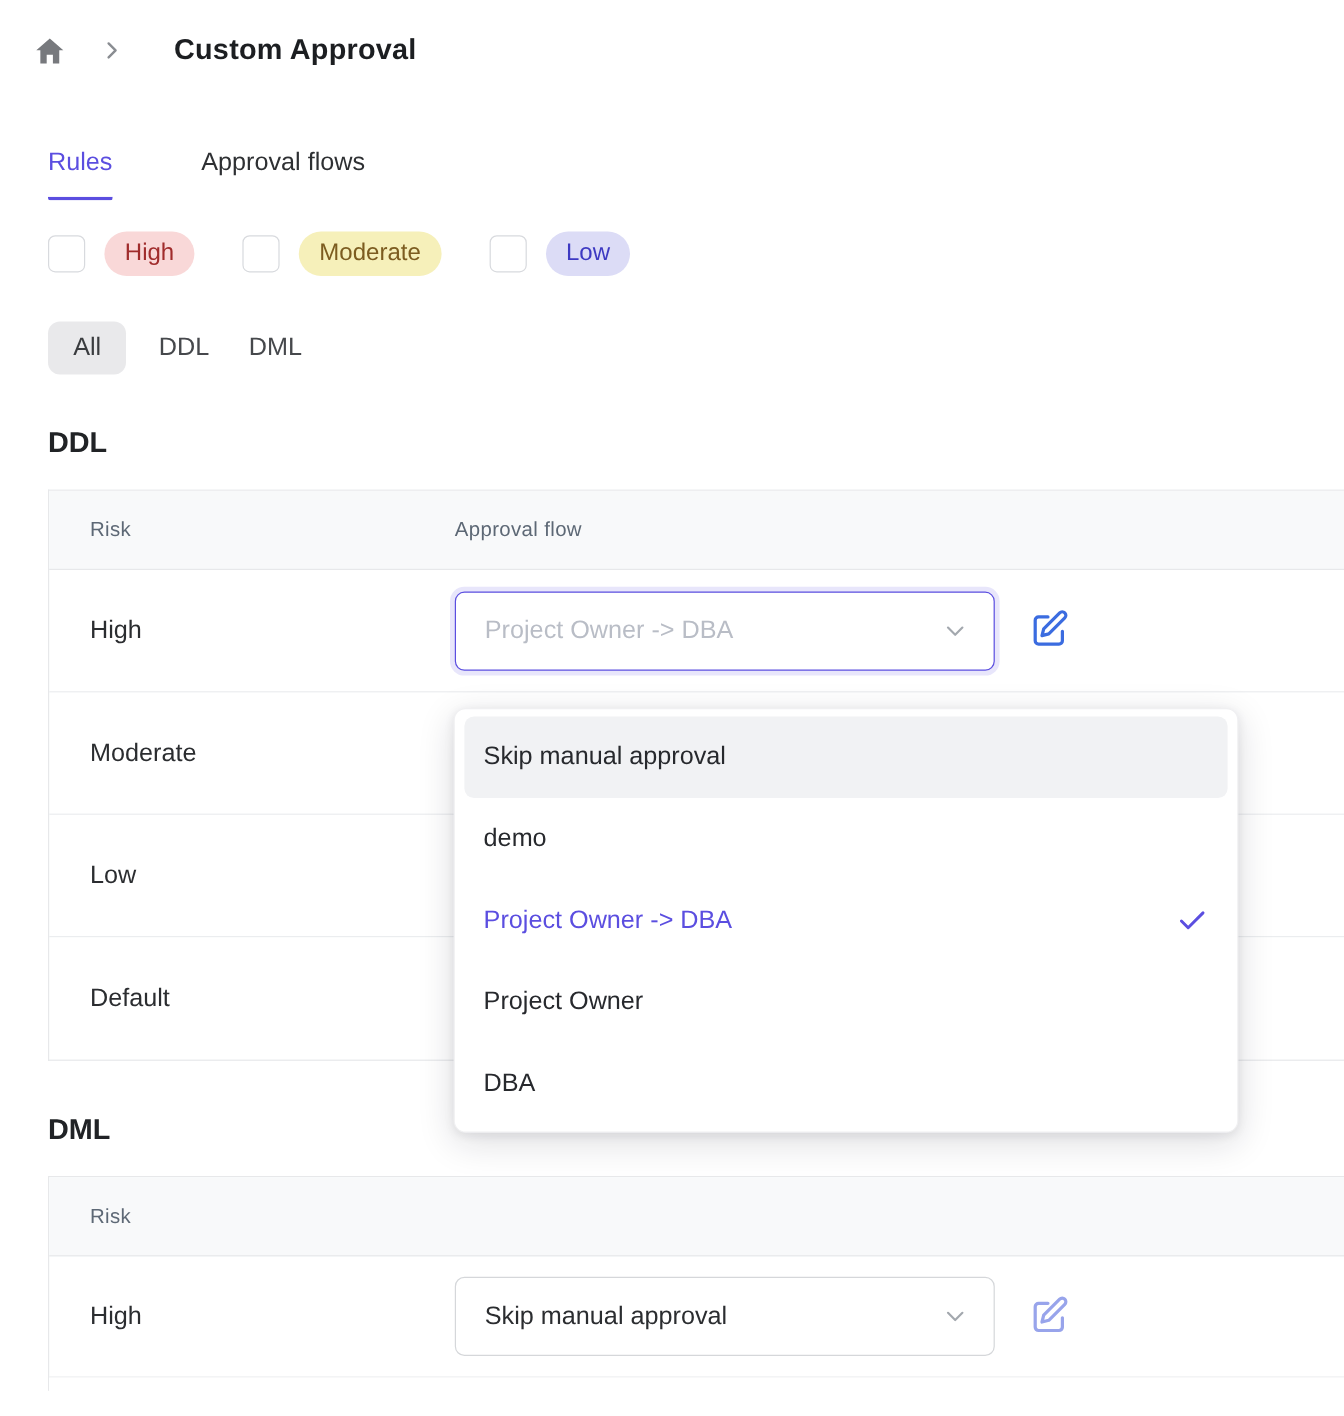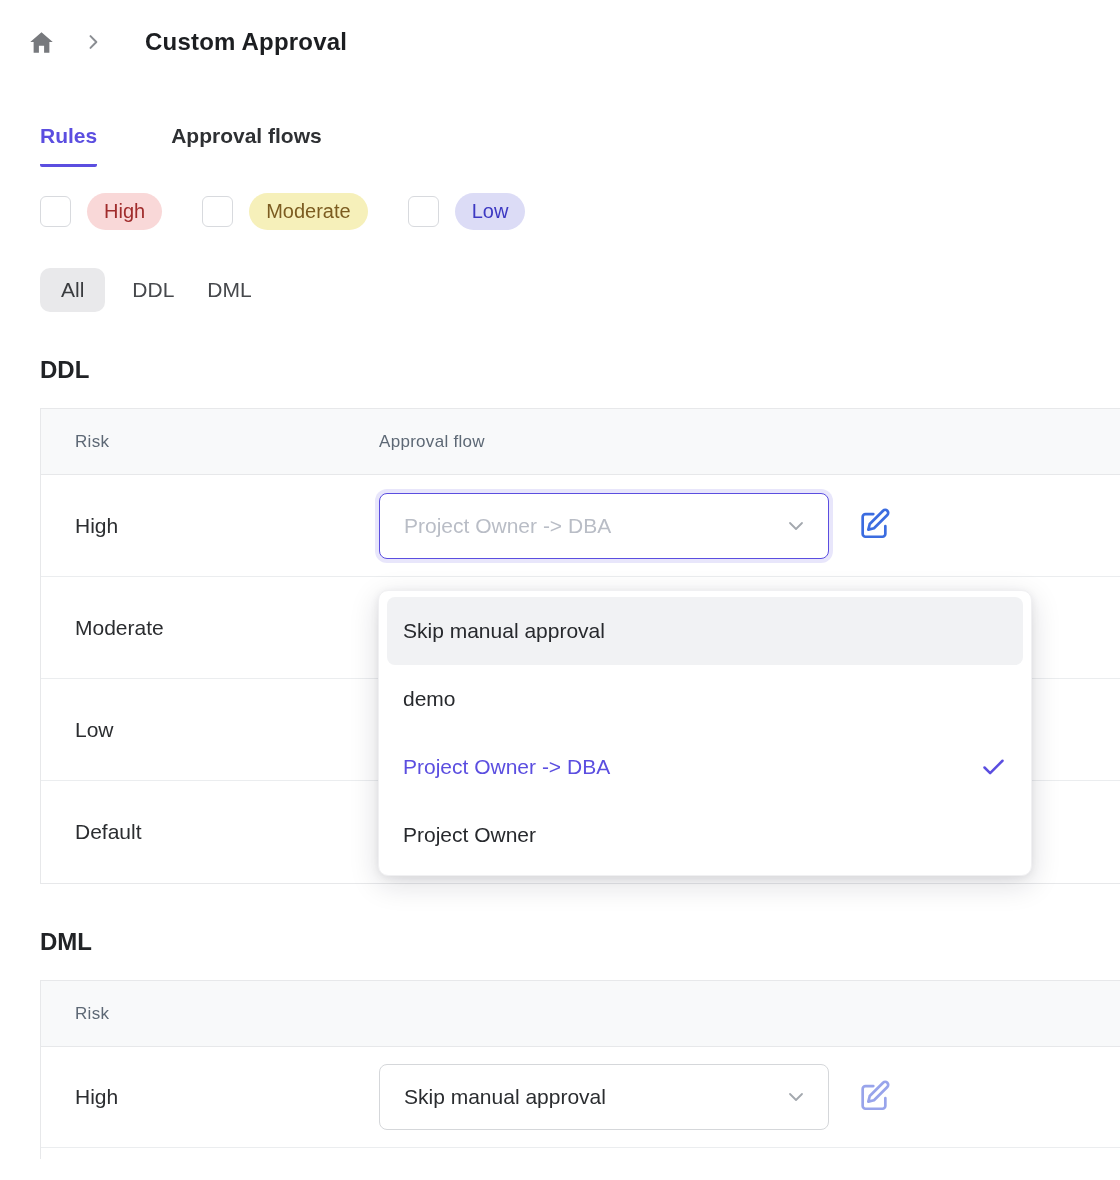--- a/index.html
+++ b/index.html
@@ -9,21 +9,21 @@
     font-family:"Liberation Sans","DejaVu Sans",sans-serif;
     color:#2b2d30;
   }
   
   .breadcrumb { display:flex; align-items:center; gap:28px; padding:24px 0 0 28px; height:60px; }
   .crumb-home { width:27px; height:27px; color:#77797d; }
   .crumb-sep { width:20px; height:20px; color:#8a8d92; }
   .crumb-title { font-size:24px; font-weight:600; color:#1c1e21; margin-left:14px; letter-spacing:.2px; }
   
   .tabs { display:flex; gap:74px; margin:64px 0 0 40px; }
-  .tab { font-size:21px; color:#2e3033; padding-bottom:16px; border-bottom:3px solid transparent; cursor:pointer;font-weight:bold; }
+  .tab { font-size:21px; color:#2e3033; padding-bottom:16px; border-bottom:3px solid transparent; cursor:pointer; }
   .tab.active { color:var(--accent); border-bottom-color:var(--accent); border-radius:2px; }
   
   .filters { display:flex; align-items:center; gap:40px; margin:26px 0 0 40px; }
   .filter-group { display:flex; align-items:center; gap:16px; }
   .checkbox { width:31px; height:31px; border:1.5px solid #d8dade; border-radius:6px; background:#fff; }
   .badge { height:37px; display:flex; align-items:center; padding:0 17px; border-radius:19px; font-size:20px; }
   
   .segments { display:flex; align-items:center; gap:21px; margin:38px 0 0 40px; }
   .seg { font-size:21px; color:#46484c; padding:10px 6px; cursor:pointer; }
   .seg.selected { background:#e9e9eb; border-radius:10px; padding:10px 21px; color:#3a3c3f; }
@@ -161,13 +161,14 @@
 <div class="dropdown" style="--accent:#5b4ee0">
   <div class="dd-item hovered">Skip manual approval</div>
   <div class="dd-item">demo</div>
   <div class="dd-item selected">
     <span>Project Owner -&gt; DBA</span>
     <svg class="check-icon" viewBox="0 0 24 24" fill="none" stroke="currentColor" stroke-width="2.2" stroke-linecap="round" stroke-linejoin="round">
         <polyline points="20 6 9 17 4 12"></polyline>
       </svg>
   </div>
   <div class="dd-item">Project Owner</div>
+  <div class="dd-item">DBA</div>
 </div>
 
 </body></html>

